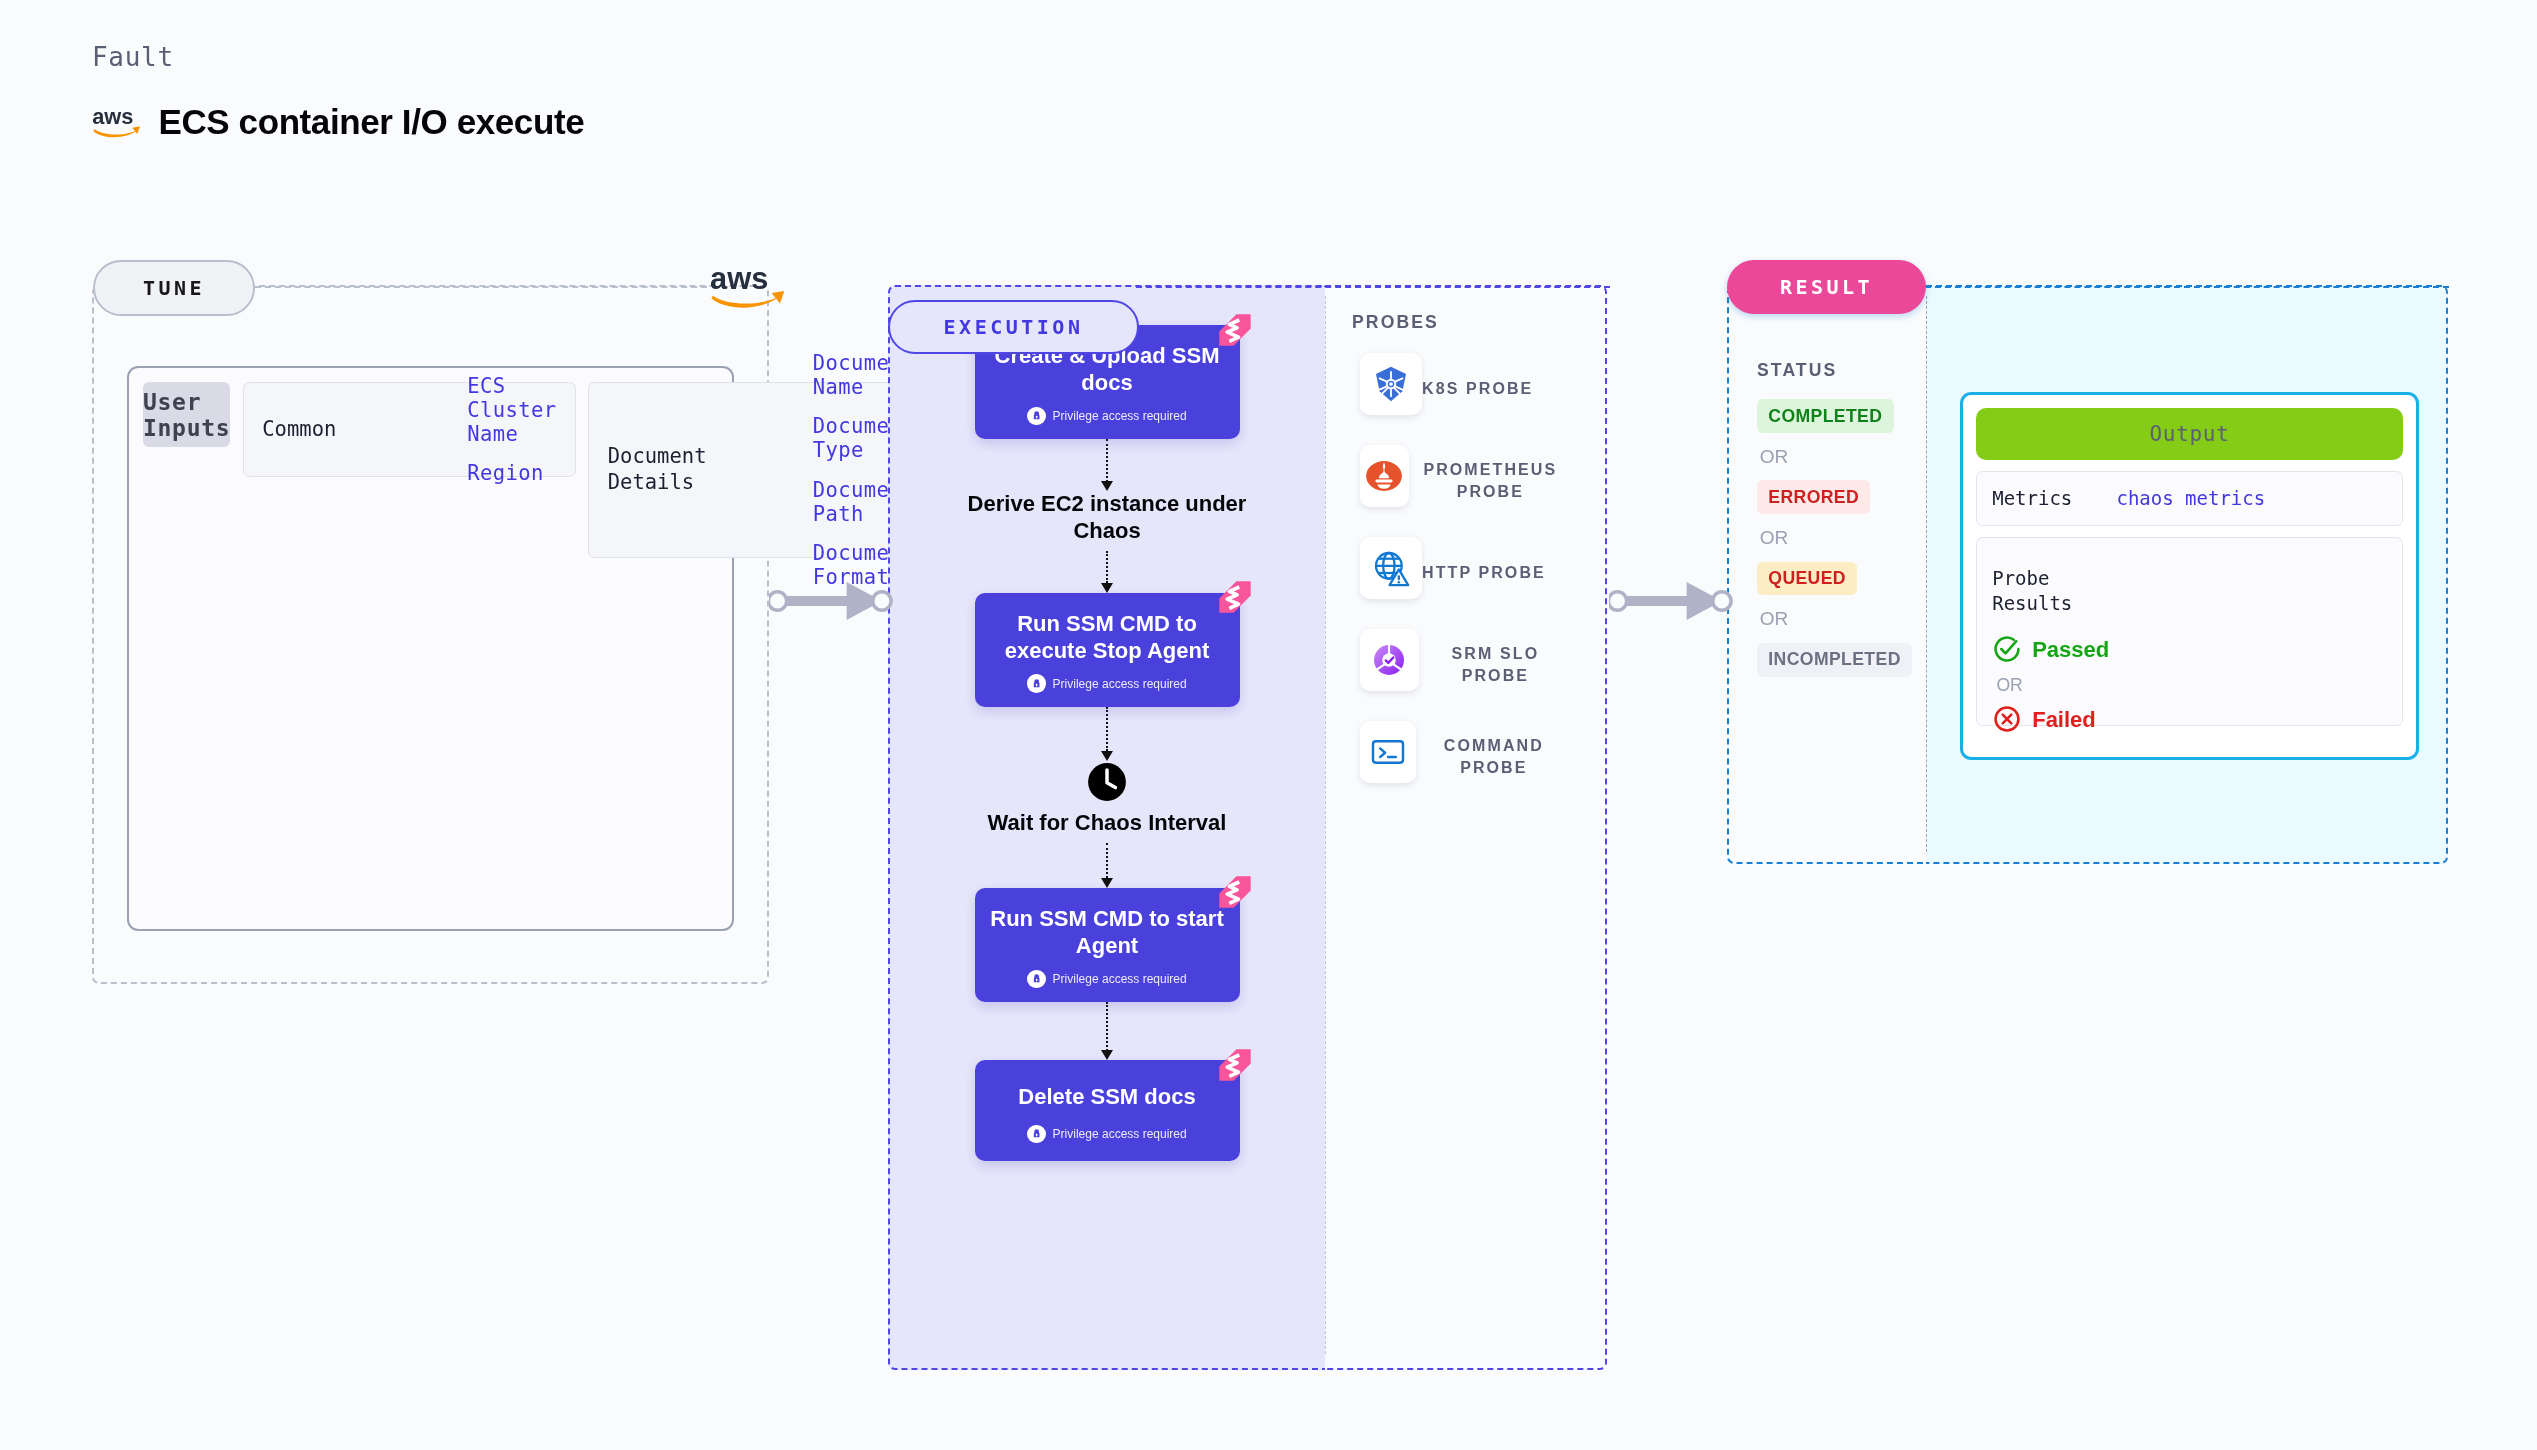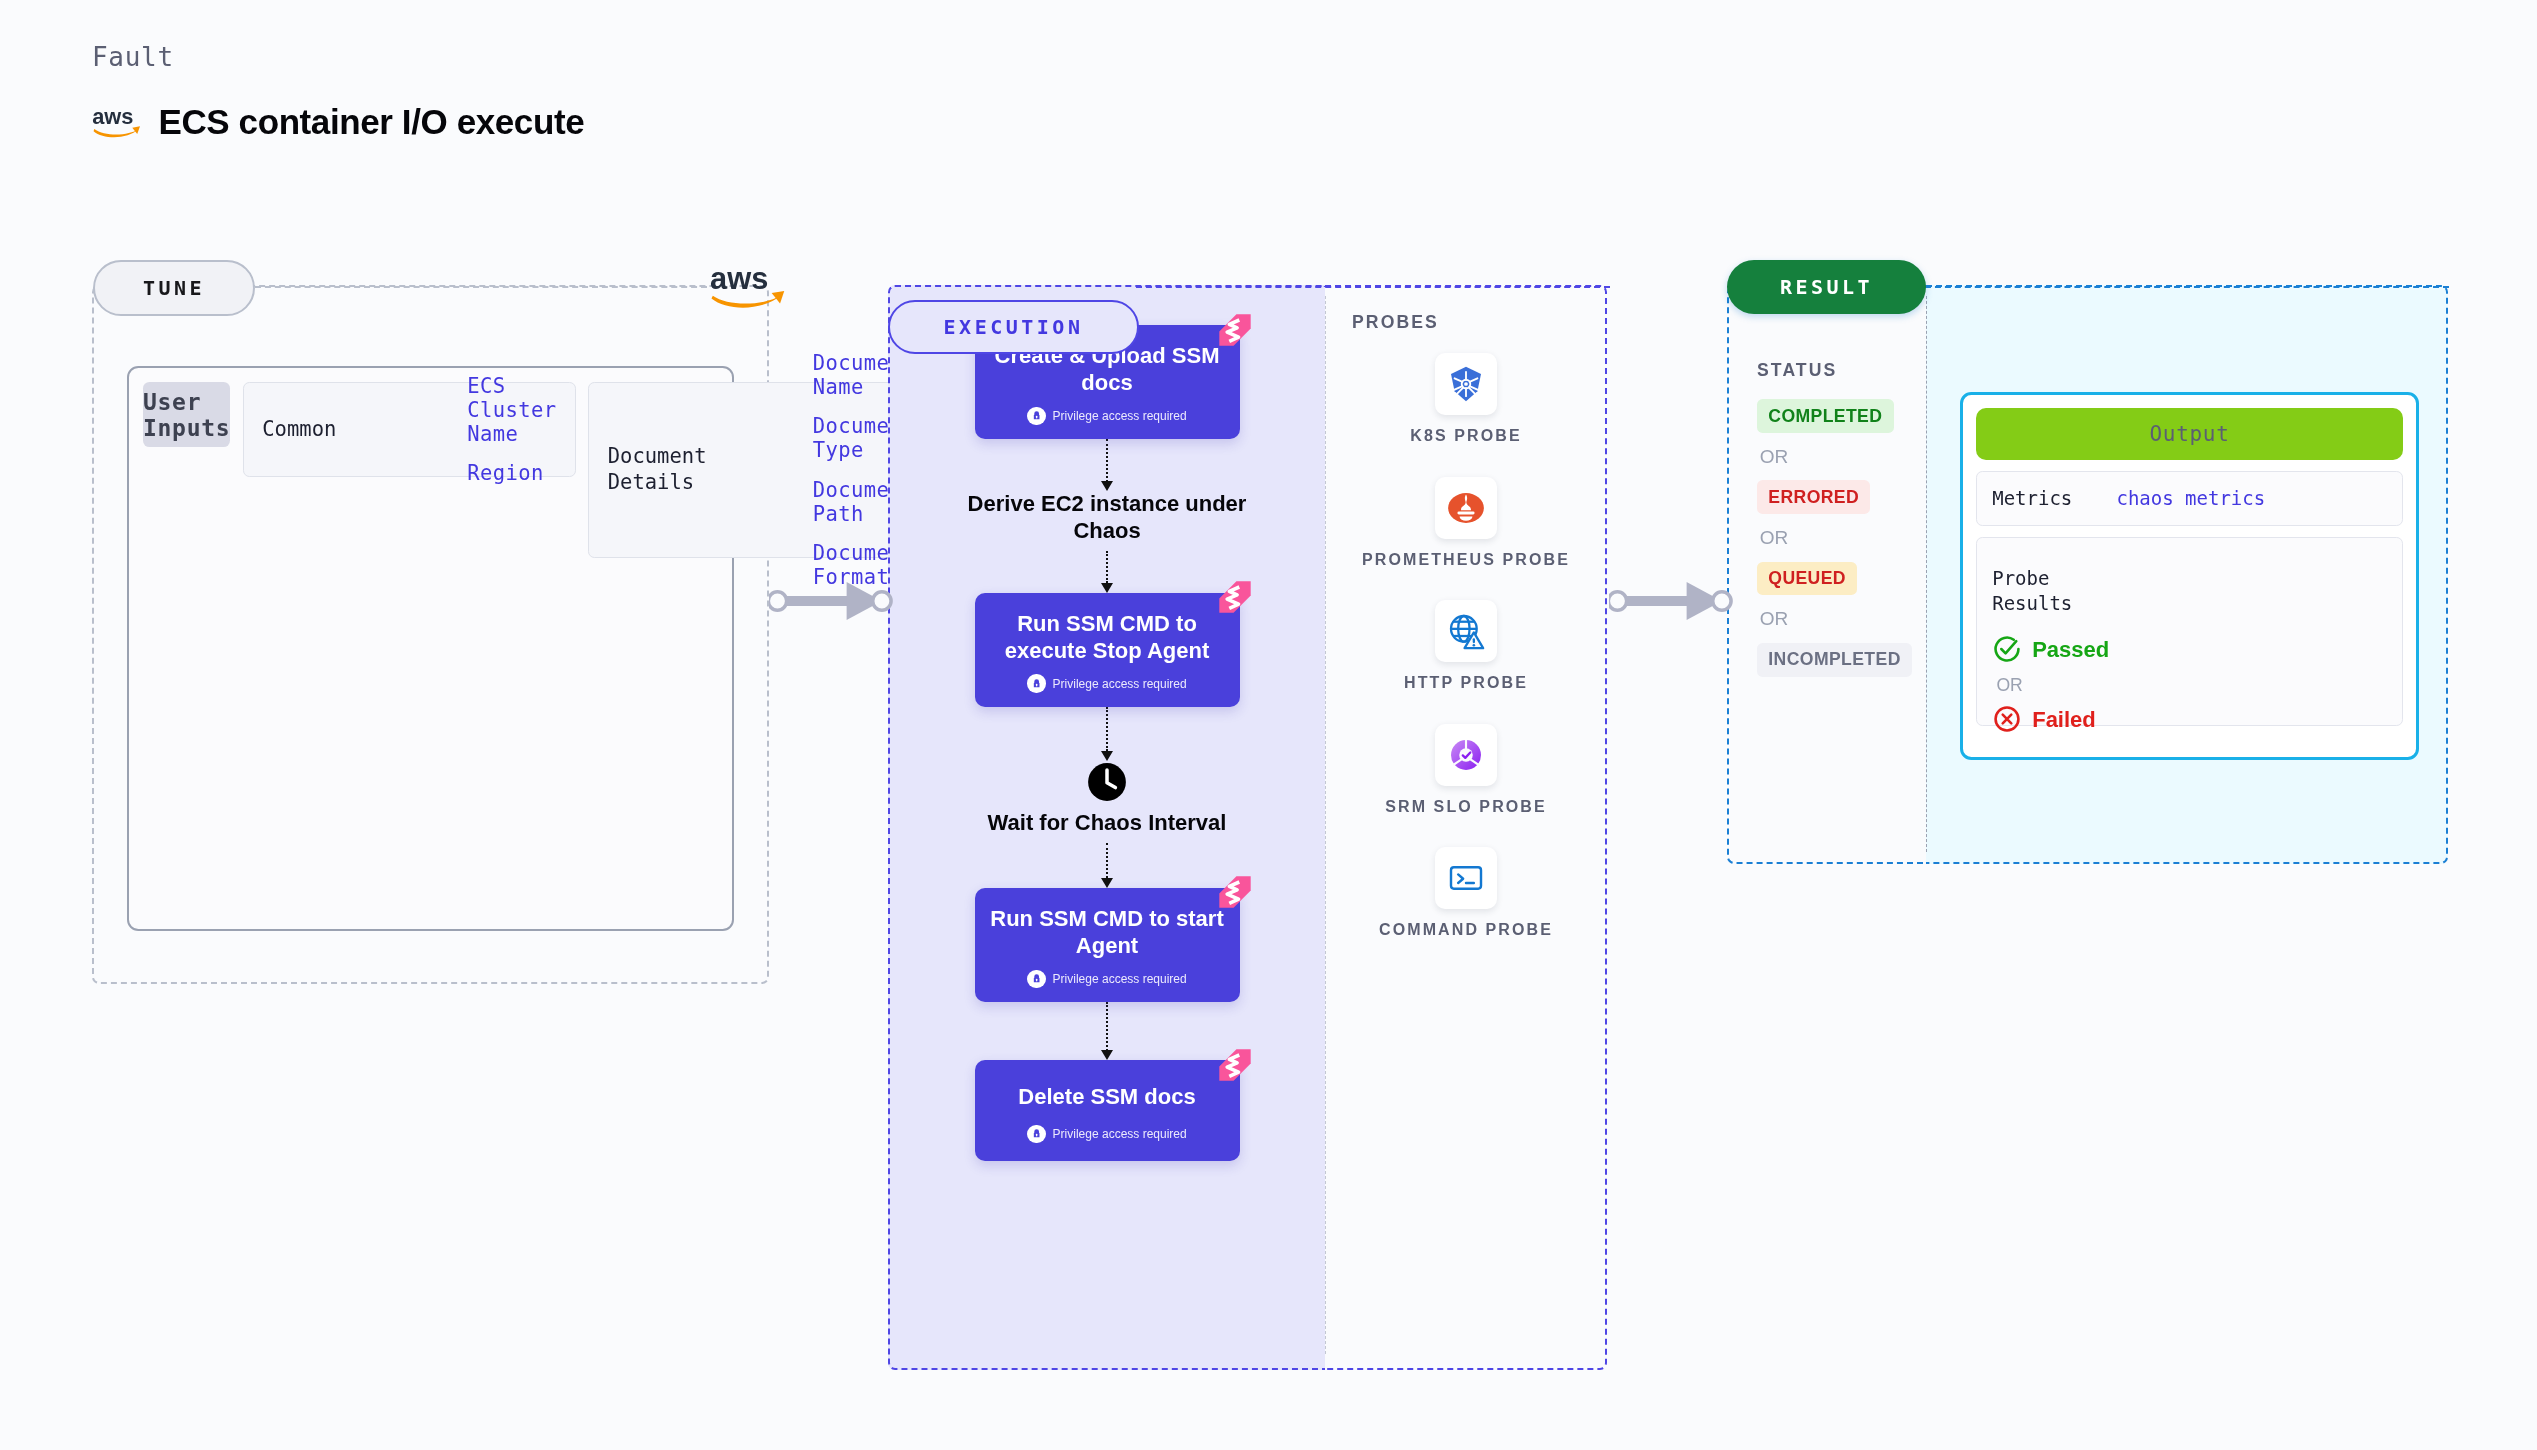--- a/index.html
+++ b/index.html
@@ -138,21 +138,21 @@
 
   
   #probes-title {
     position:absolute; left:1352px; top:312px;
     font-size:17.6px; font-weight:bold; color:#5b5f73; letter-spacing:2.1px;
   }
   #probes-list {
     position:absolute; left:1325px; top:353px; width:282px;
     display:flex; flex-direction:column; align-items:center; gap:30px;
   }
-  .probe-item { display:flex; flex-direction:column; align-items:center; width:212px; }
+  .probe-item { display:flex; flex-direction:row; align-items:center; width:212px; }
   .probe-icon-box {
     width:62px; height:62px; background:#fff; border-radius:10px;
     display:flex; align-items:center; justify-content:center;
     box-shadow:0 2.1px 6.4px rgba(30,35,60,0.10);
   }
   .probe-label {
     margin-top:10px; text-align:center; font-size:16px; font-weight:bold;
     color:#5b5f73; letter-spacing:2.1px; line-height:1.35;
   }
 
@@ -166,21 +166,21 @@
     position:absolute; left:1926px; top:296px; width:0; height:556px;
     border-left:1.4px dashed #9aa1b1;
   }
   #result-output-region {
     position:absolute; left:1926px; top:285px; width:522px; height:579px;
     border:2.8px dashed #1a7fd4; border-left:none; border-radius:0 7px 7px 0;
     background:#ebfaff;
   }
   #result-pill {
     left:1727px; top:260px; width:199px; height:54px;
-    background:#15803d; border:none; color:#fff; font-size:20px;
+    background:#ec4899; border:none; color:#fff; font-size:20px;
     box-shadow:0 2.8px 7px rgba(10,114,200,0.25);
   }
   #result-connector {
     position:absolute; left:1925px; top:286px; width:524px; height:0;
     border-top:2.8px dashed #1a7fd4; z-index:5;
   }
 
   #status-col { position:absolute; left:1757px; top:360px; width:162px; }
   #status-heading {
     font-size:17.6px; font-weight:bold; color:#5b5f73; letter-spacing:2.1px; margin-bottom:18.3px;

